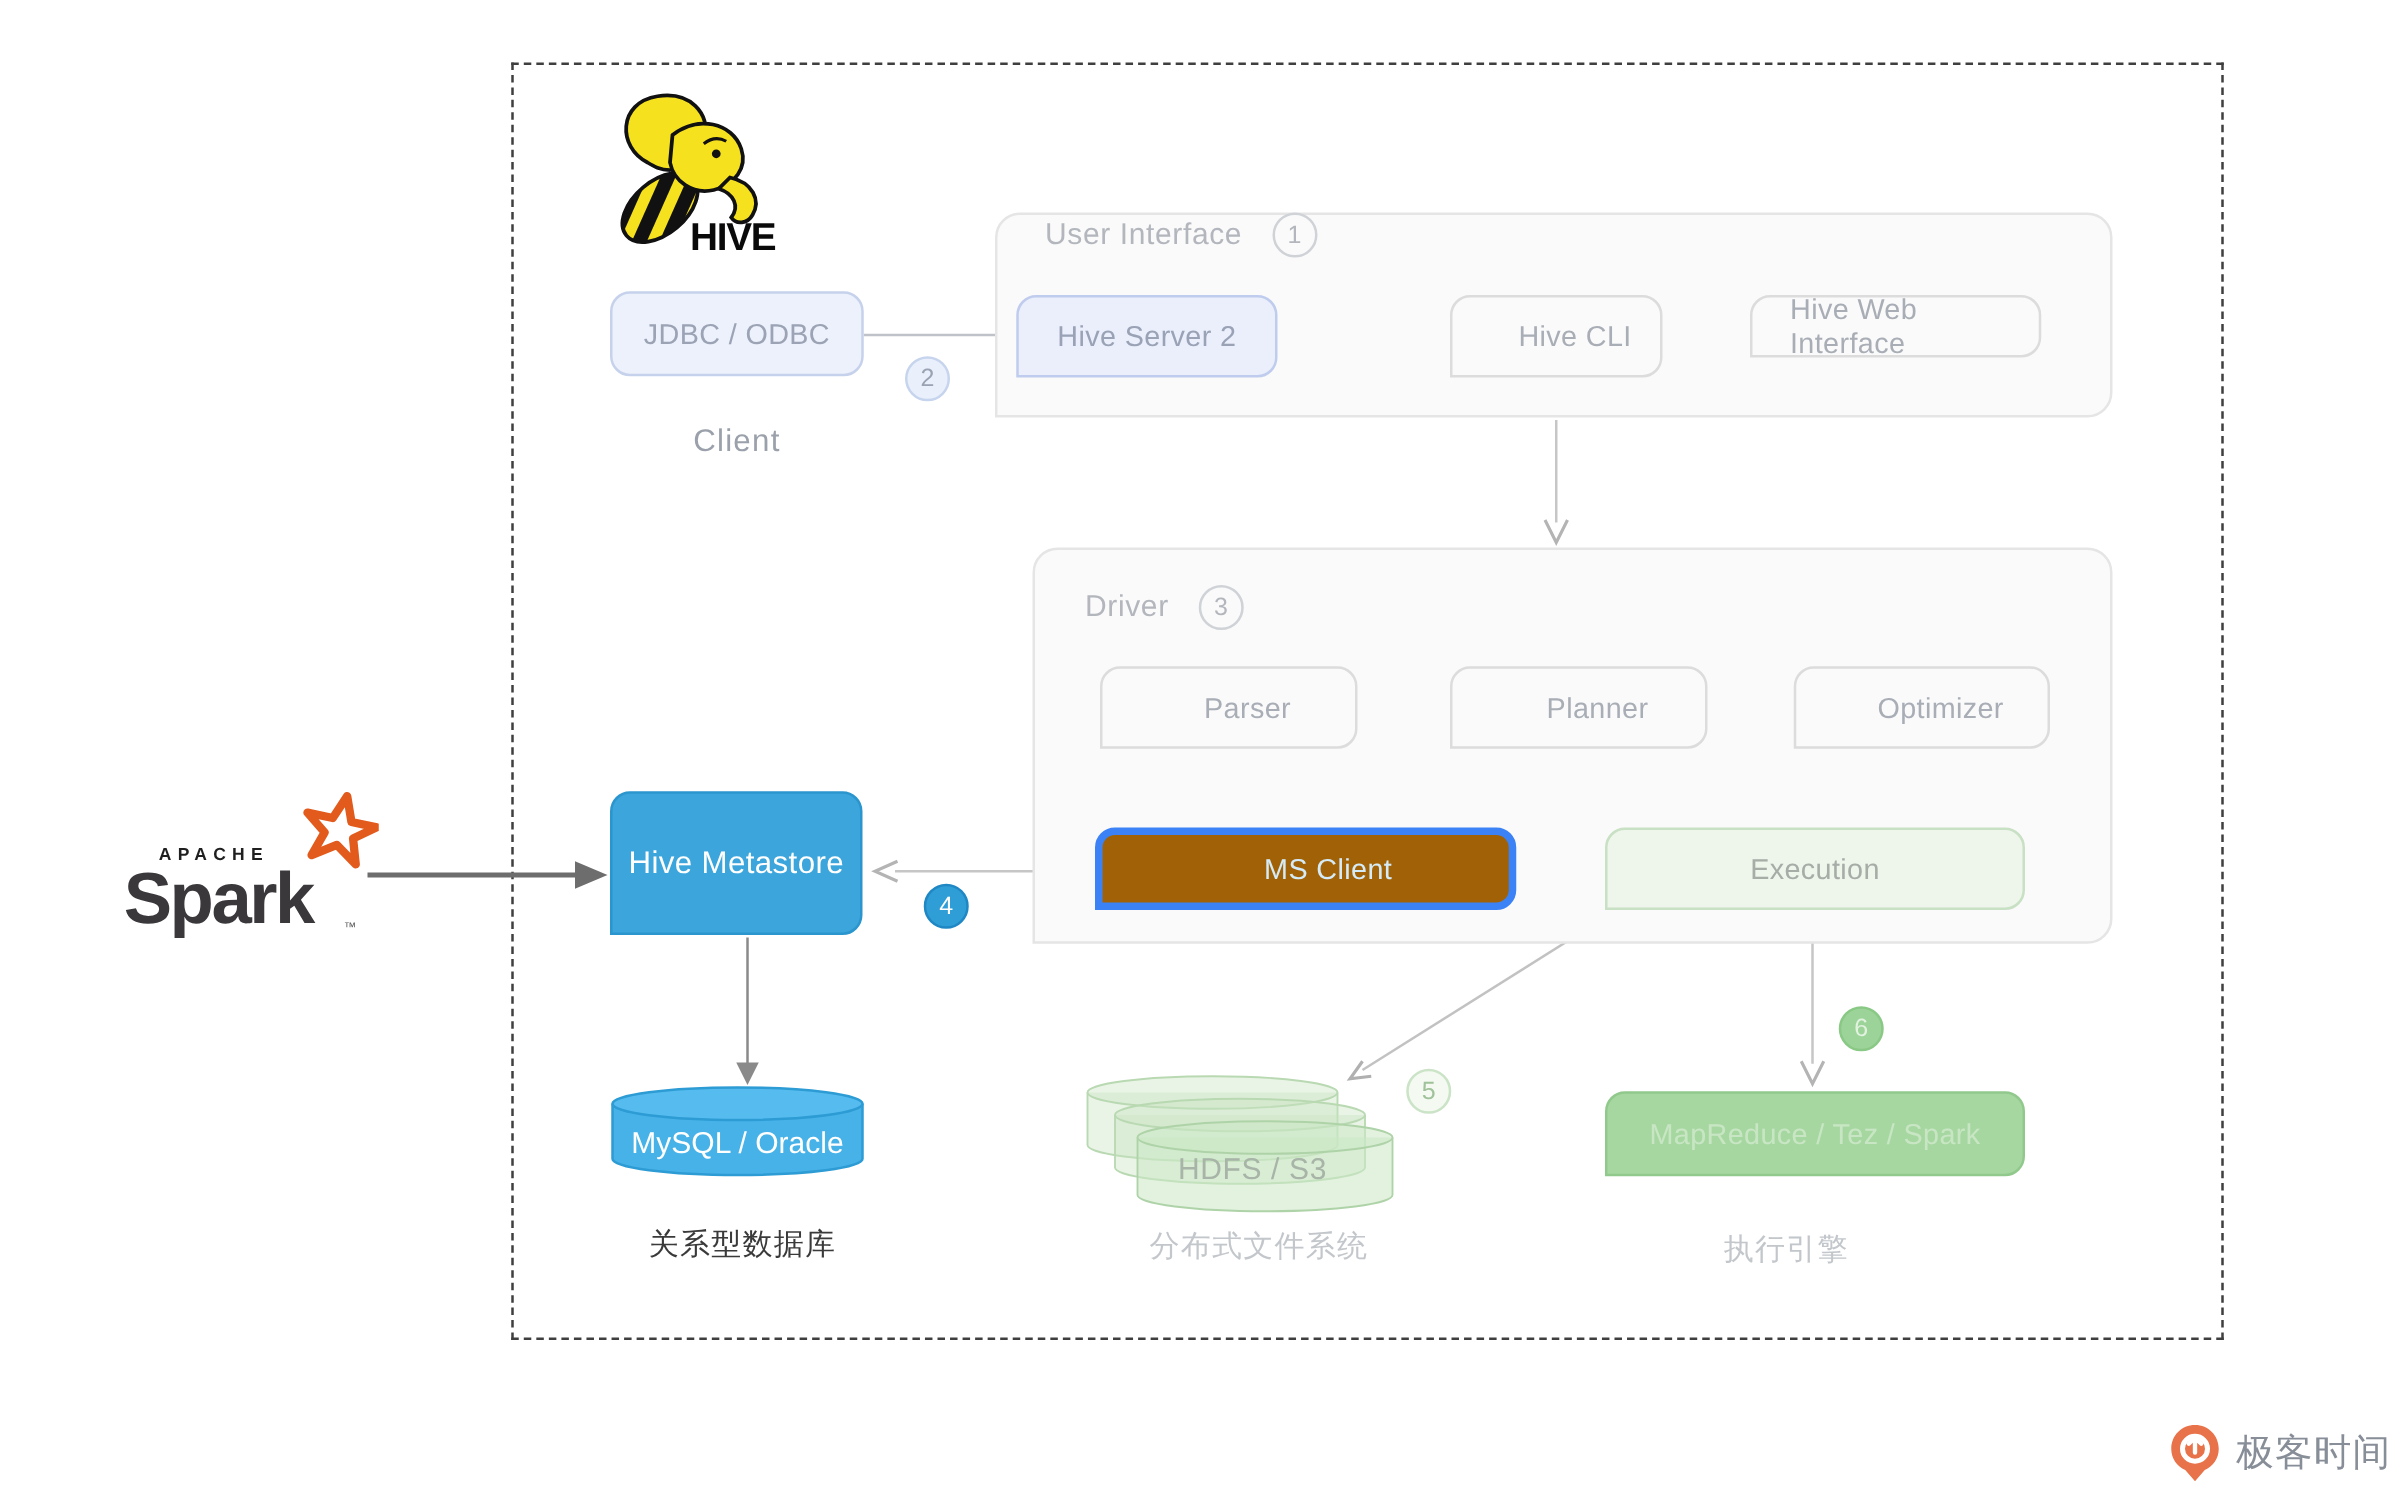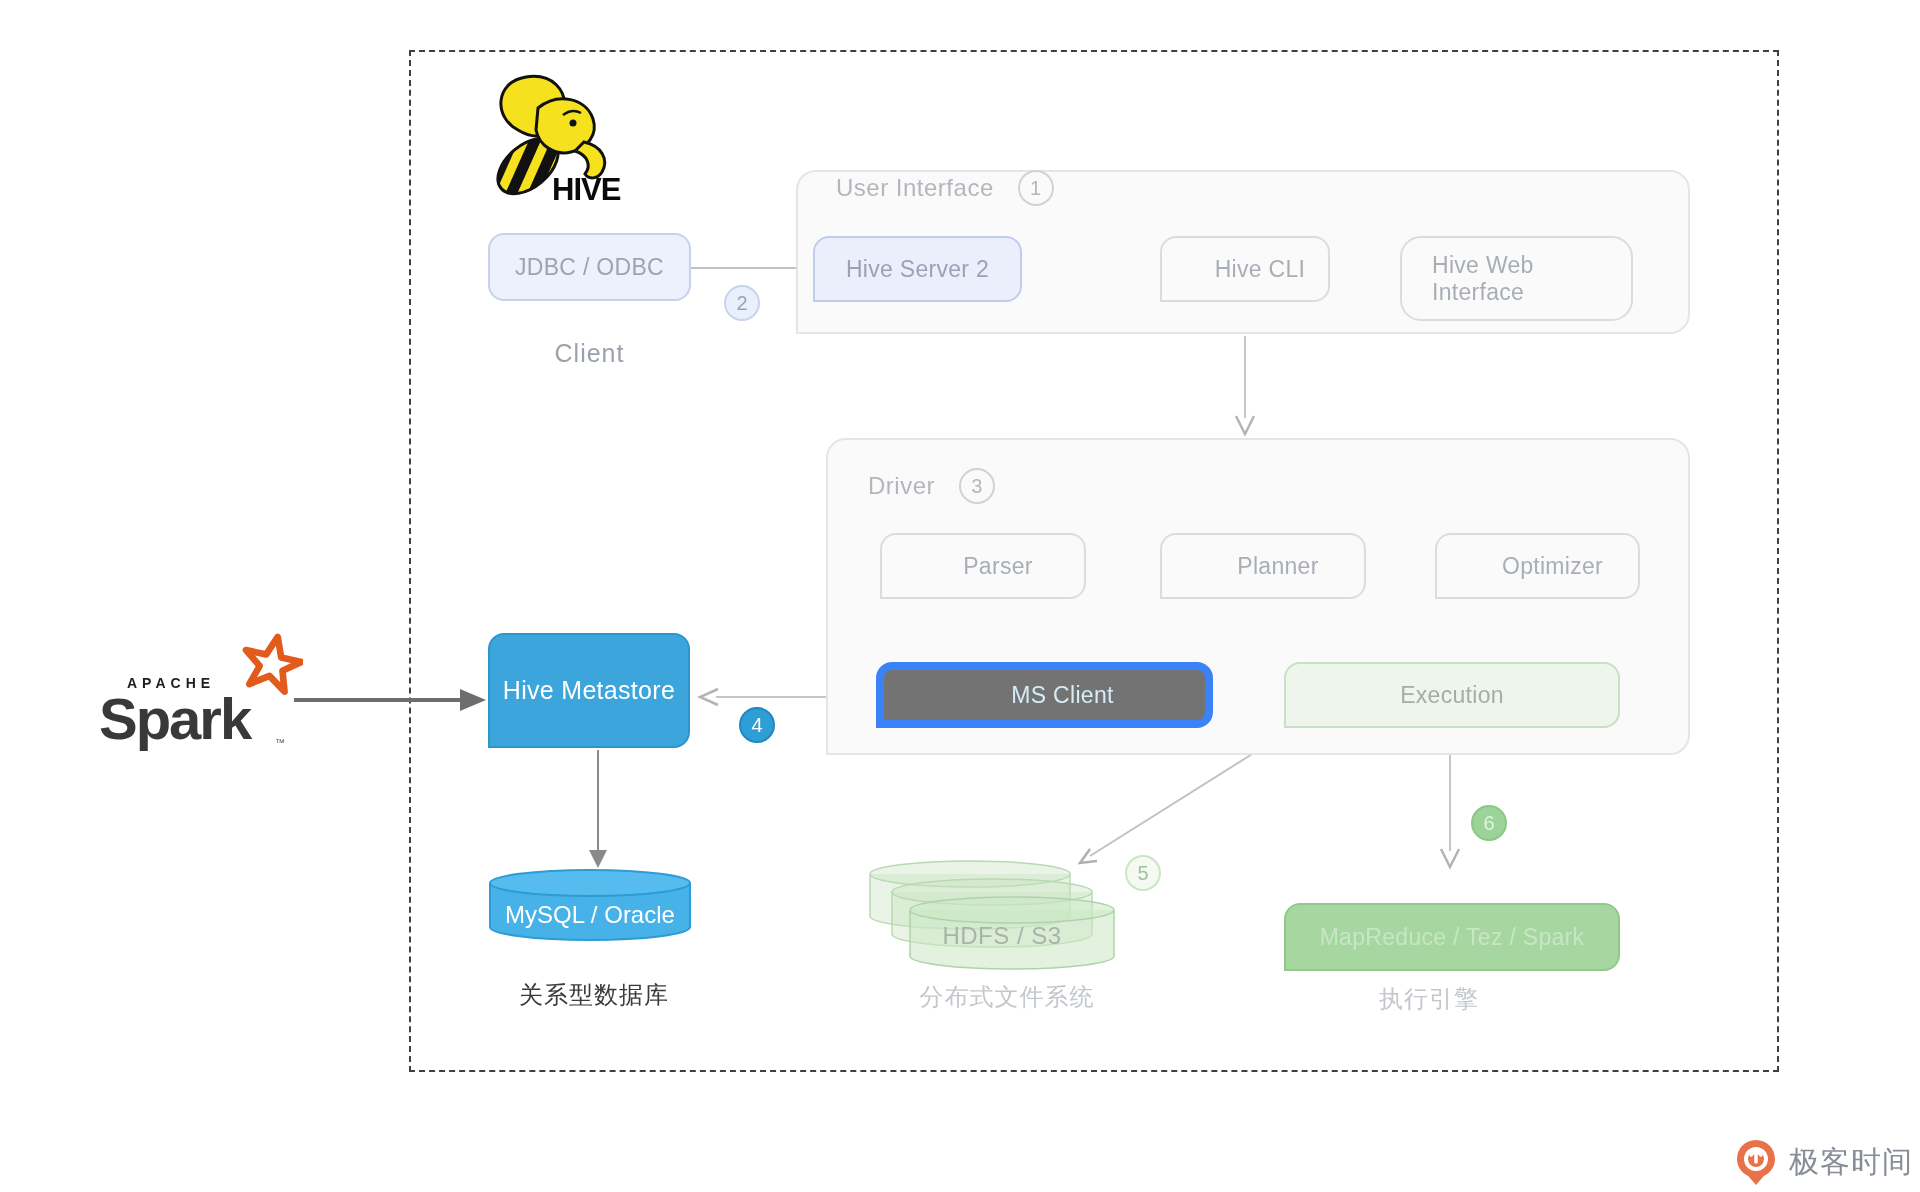--- a/index.html
+++ b/index.html
@@ -22,21 +22,21 @@
     font-size:24px;color:#b3b7bd;letter-spacing:0.5px;
   }
   .box{
     position:absolute;display:flex;align-items:center;justify-content:center;
     border-radius:16px 16px 16px 0;font-size:23px;box-sizing:border-box;
     letter-spacing:0.3px;
   }
   .box--jdbc{background:#ecf1fb;border:2px solid #c6d2ec;color:#9ba3b4;border-radius:16px;}
   .box--hs2{background:#eaeffb;border:2px solid #bfccee;color:#9aa2b6;}
   .box--plain{background:transparent;border:2px solid #dcdcdc;color:#a9aeb6;padding-left:30px;}
-  .box--msclient{background:#737373;border:8px solid #3b82f6;color:#d5ecf8;padding-left:36px;}
+  .box--msclient{background:#a16207;border:6px solid #3b82f6;color:#d5ecf8;padding-left:36px;}
   .box--exec{background:#eef5eb;border:2px solid #c8e0c3;color:#a6aca6;}
   .box--green{background:#a6d7a0;border:2px solid #91c98c;color:#c8e6c4;}
   .box--metastore{background:#3BA5DC;border:2px solid #2B95CE;color:#ffffff;font-size:25px;border-radius:16px 16px 16px 0;}
   .badge{
     position:absolute;width:36px;height:36px;border-radius:50%;
     display:flex;align-items:center;justify-content:center;font-size:20px;box-sizing:border-box;
   }
   .badge--inline{position:static;flex:0 0 36px;}
   .badge--outline{border:2px solid #cfd2d6;color:#b3b7bd;background:transparent;}
   .badge--bluelight{border:2px solid #c7d4ee;background:#e9f0fb;color:#9aa2b4;}
@@ -113,21 +113,21 @@
   <div class="group-title" style="left:836px;top:170px;">
     <span>User Interface</span>
     <span class="badge badge--inline badge--outline">1</span>
   </div>
   <div class="box box--hs2" style="left:813px;top:236px;width:209px;height:66px;">
     <span>Hive Server 2</span>
   </div>
   <div class="box box--plain" style="left:1160px;top:236px;width:170px;height:66px;">
     <span>Hive CLI</span>
   </div>
-  <div class="box box--plain" style="left:1400px;top:236px;width:233px;height:85px;border-radius:21px;">
+  <div class="box box--plain" style="left:1400px;top:236px;width:233px;height:50px;">
     <span>Hive Web Interface</span>
   </div>
 
   <div class="box box--jdbc" style="left:488px;top:233px;width:203px;height:68px;">
     <span>JDBC / ODBC</span>
   </div>
   <div class="badge badge--bluelight" style="left:724px;top:285px;">2</div>
   <div class="lbl lbl--gray" style="left:488px;top:339px;width:203px;font-size:25px;">Client</div>
 
   <div class="group" style="left:826px;top:438px;width:864px;height:317px;"></div>
@@ -183,21 +183,21 @@
     <g fill="rgba(203,231,197,0.55)" stroke="#AFD3A8" stroke-width="1.5">
       <path d="M50,52 v46 a102,13 0 0 0 204,0 v-46"></path>
       <ellipse cx="152" cy="52" rx="102" ry="13"></ellipse>
     </g>
   </svg>
   <div class="hdfs-text" style="left:902px;top:922px;width:200px;">HDFS / S3</div>
   <div class="badge badge--greenlight" style="left:1125px;top:855px;">5</div>
   <div class="lbl lbl--faded" style="left:887px;top:981px;width:240px;">分布式文件系统</div>
 
   <div class="badge badge--green" style="left:1471px;top:805px;">6</div>
-  <div class="box box--green" style="left:1284px;top:903px;width:336px;height:68px;">
+  <div class="box box--green" style="left:1284px;top:873px;width:336px;height:68px;">
     <span>MapReduce / Tez / Spark</span>
   </div>
   <div class="lbl lbl--faded" style="left:1329px;top:983px;width:200px;">执行引擎</div>
 
   <div class="footer">
     <svg width="42" height="48" viewBox="0 0 42 48">
       <path d="M21,2 C10.2,2 2,10.4 2,21 C2,28.8 6.6,35 13.2,38 L21,47 L28.8,38 C35.4,35 40,28.8 40,21 C40,10.4 31.8,2 21,2 Z" fill="#E8734A"></path>
       <circle cx="21" cy="21" r="10" fill="none" stroke="#ffffff" stroke-width="4"></circle>
       <path d="M21,24 L21,12 M21,12 L16,17 M21,12 L26,17" fill="none" stroke="#ffffff" stroke-width="3.5" stroke-linecap="round" stroke-linejoin="round"></path>
     </svg>

